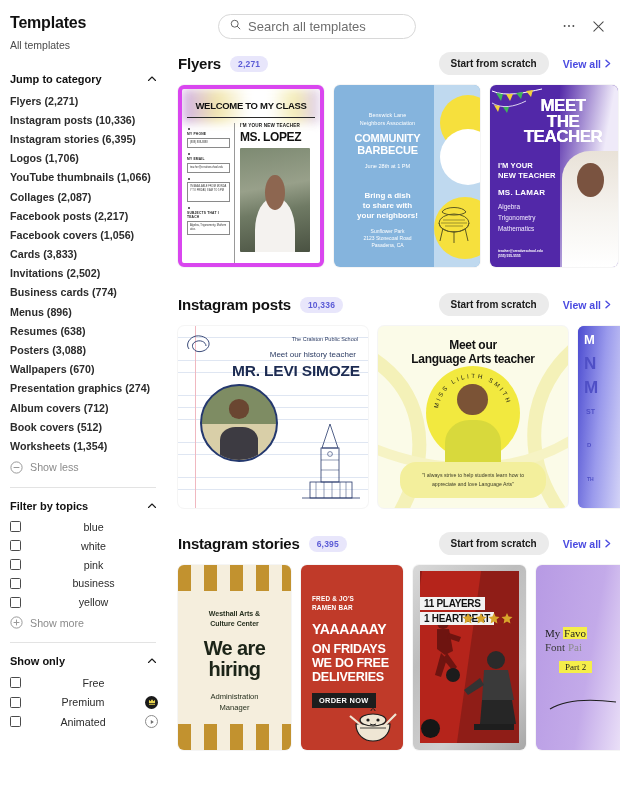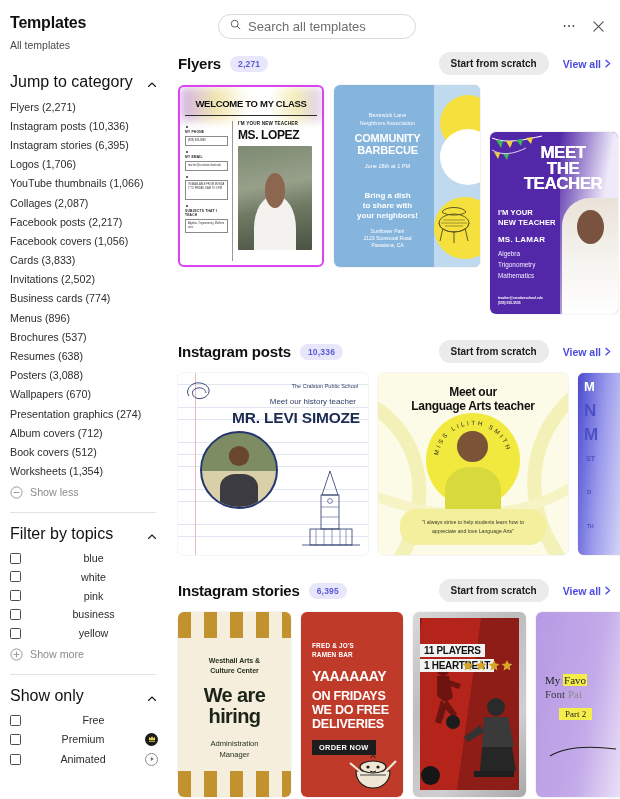--- a/index.html
+++ b/index.html
@@ -18,28 +18,28 @@
     width: 170px; height: 799px; flex: 0 0 170px;
     background: #fff; padding: 14px 12px 0 10px;
     overflow: hidden; position: relative;
   }
   .sb-title { font-size: 16px; font-weight: bold; letter-spacing: -0.2px; color: #111; }
   .sb-sub { font-size: 10.5px; color: #4b4b4b; margin-top: 7px; }
 
   .sb-sect { margin-top: 22px; }
   .sb-sect-head {
     display: flex; align-items: flex-end; justify-content: space-between;
-    font-size: 16px; font-weight: normal; color: #111; margin-bottom: 6px;
+    font-size: 11px; font-weight: bold; color: #111; margin-bottom: 6px;
   }
   .chev { width: 12px; height: 12px; display:inline-block; position: relative; }
   .chev svg { display:block; }
   .cat-list { list-style: none; }
   .cat-list li {
     font-size: 10.7px; color: #2c2c2c; padding: 3.6px 0; cursor: pointer;
-    white-space: nowrap; overflow: hidden;
+    white-space: nowrap; overflow: hidden; font-weight: bold;
   }
   .show-toggle {
     display: flex; align-items: center; gap: 7px;
     font-size: 10.7px; color: #8b8b8b; padding: 5px 0 0 0; cursor: pointer;
   }
   .circ-ico { width: 13px; height: 13px; flex: 0 0 13px; }
   .divider { height: 1px; background: #e3e3e3; margin: 13px 2px 0 0; }
 
   .chk-row {
     display: flex; align-items: center; gap: 8px;
@@ -99,21 +99,21 @@
     cursor: pointer; display: flex; align-items: center; gap: 3px; white-space: nowrap;
   }
   .row { display: flex; gap: 10px; padding-left: 0; }
   .card {
     border-radius: 6px; overflow: hidden; flex: 0 0 auto; position: relative;
     box-shadow: 0 0 0 1px rgba(0,0,0,0.04);
     background: #fff; cursor: pointer;
   }
 
   
-  .f1 { width: 146px; height: 182px; background: #fff; border: 2px solid #d946ef; }
+  .f1 { width: 146px; height: 182px; background: #fff; border: 4px solid #d946ef; }
   .f1 .blob {
     position: absolute; top: 0; left: 0; right: 0; height: 34px;
     background: linear-gradient(90deg,#c9a4e6 0%,#efe2a0 26%,#fff 48%,#fff 64%,#f2e9a8 82%,#d9c6ee 100%);
     filter: blur(5px); opacity: .85;
   }
   .f1 .hdr {
     position: relative; font-size: 9.5px; font-weight: bold; letter-spacing: -0.3px;
     padding: 11px 6px 6px 6px; color: #111; text-align: center;
     border-bottom: 1px solid #2b2b2b; margin: 0 5px;
   }
@@ -156,21 +156,21 @@
   .f2 .sun3 { position: absolute; right: -16px; bottom: 8px; width: 62px; height: 62px; border-radius: 50%; background: #f6e03d; }
   .f2 .grill { position: absolute; right: 6px; bottom: 22px; width: 40px; height: 46px; z-index: 3; }
   .f2 .txt { position: relative; z-index: 4; padding: 26px 48px 0 9px; text-align: center; color: #fff; }
   .f2 .assoc { font-size: 5.4px; line-height: 1.55; letter-spacing: .1px; }
   .f2 .big { font-size: 11px; font-weight: bold; line-height: 1.08; letter-spacing: -0.2px; margin-top: 5px; }
   .f2 .date { font-size: 5.6px; margin-top: 6px; }
   .f2 .bring { font-size: 8px; font-weight: bold; line-height: 1.25; margin-top: 22px; }
   .f2 .addr { font-size: 5px; line-height: 1.45; margin-top: 7px; }
 
   
-  .f3 { width: 128px; height: 182px; background: #5228a8; margin-top: 47px; }
+  .f3 { width: 128px; height: 182px; background: #5228a8; }
   .f3 .fade { position: absolute; right: 0; top: 0; width: 58px; height: 100%;
     background: linear-gradient(100deg, rgba(82,40,168,0) 0%, #efeaf9 62%); }
   .f3 .photo {
     position: absolute; right: -6px; bottom: 0; width: 62px; height: 116px;
     background: linear-gradient(180deg,#e9e2d8 0%,#f6f4f0 55%,#ffffff 100%);
     border-radius: 28px 6px 0 0; overflow: hidden;
   }
   .f3 .photo:before { content:""; position:absolute; left:24%; top:10%; width:44%; height:30%;
     border-radius:50%; background:#7a5340; }
   .f3 .bunting { position: absolute; left: 2px; top: 2px; width: 56px; height: 40px; }
@@ -325,21 +325,20 @@
         <li>Instagram stories (6,395)</li>
         <li>Logos (1,706)</li>
         <li>YouTube thumbnails (1,066)</li>
         <li>Collages (2,087)</li>
         <li>Facebook posts (2,217)</li>
         <li>Facebook covers (1,056)</li>
         <li>Cards (3,833)</li>
         <li>Invitations (2,502)</li>
         <li>Business cards (774)</li>
         <li>Menus (896)</li>
-        <li>Brochures (537)</li>
         <li>Resumes (638)</li>
         <li>Posters (3,088)</li>
         <li>Wallpapers (670)</li>
         <li>Presentation graphics (274)</li>
         <li>Album covers (712)</li>
         <li>Book covers (512)</li>
         <li>Worksheets (1,354)</li>
       </ul>
       <div class="show-toggle">
         <span class="circ-ico">

